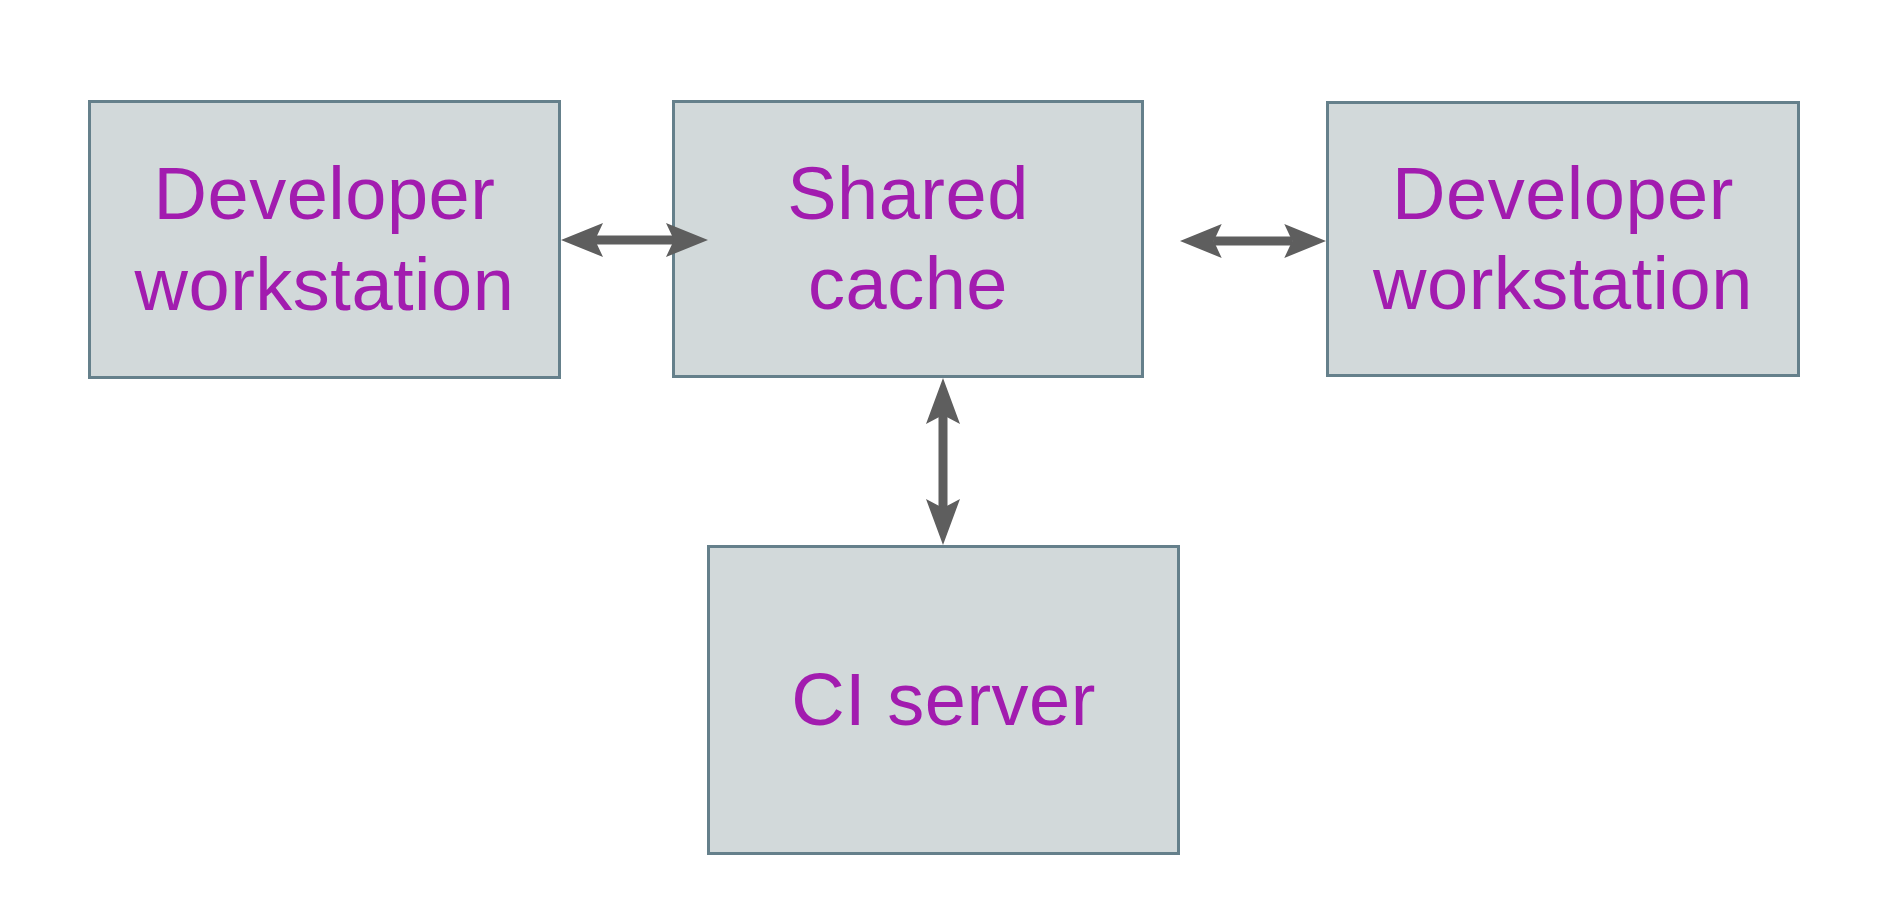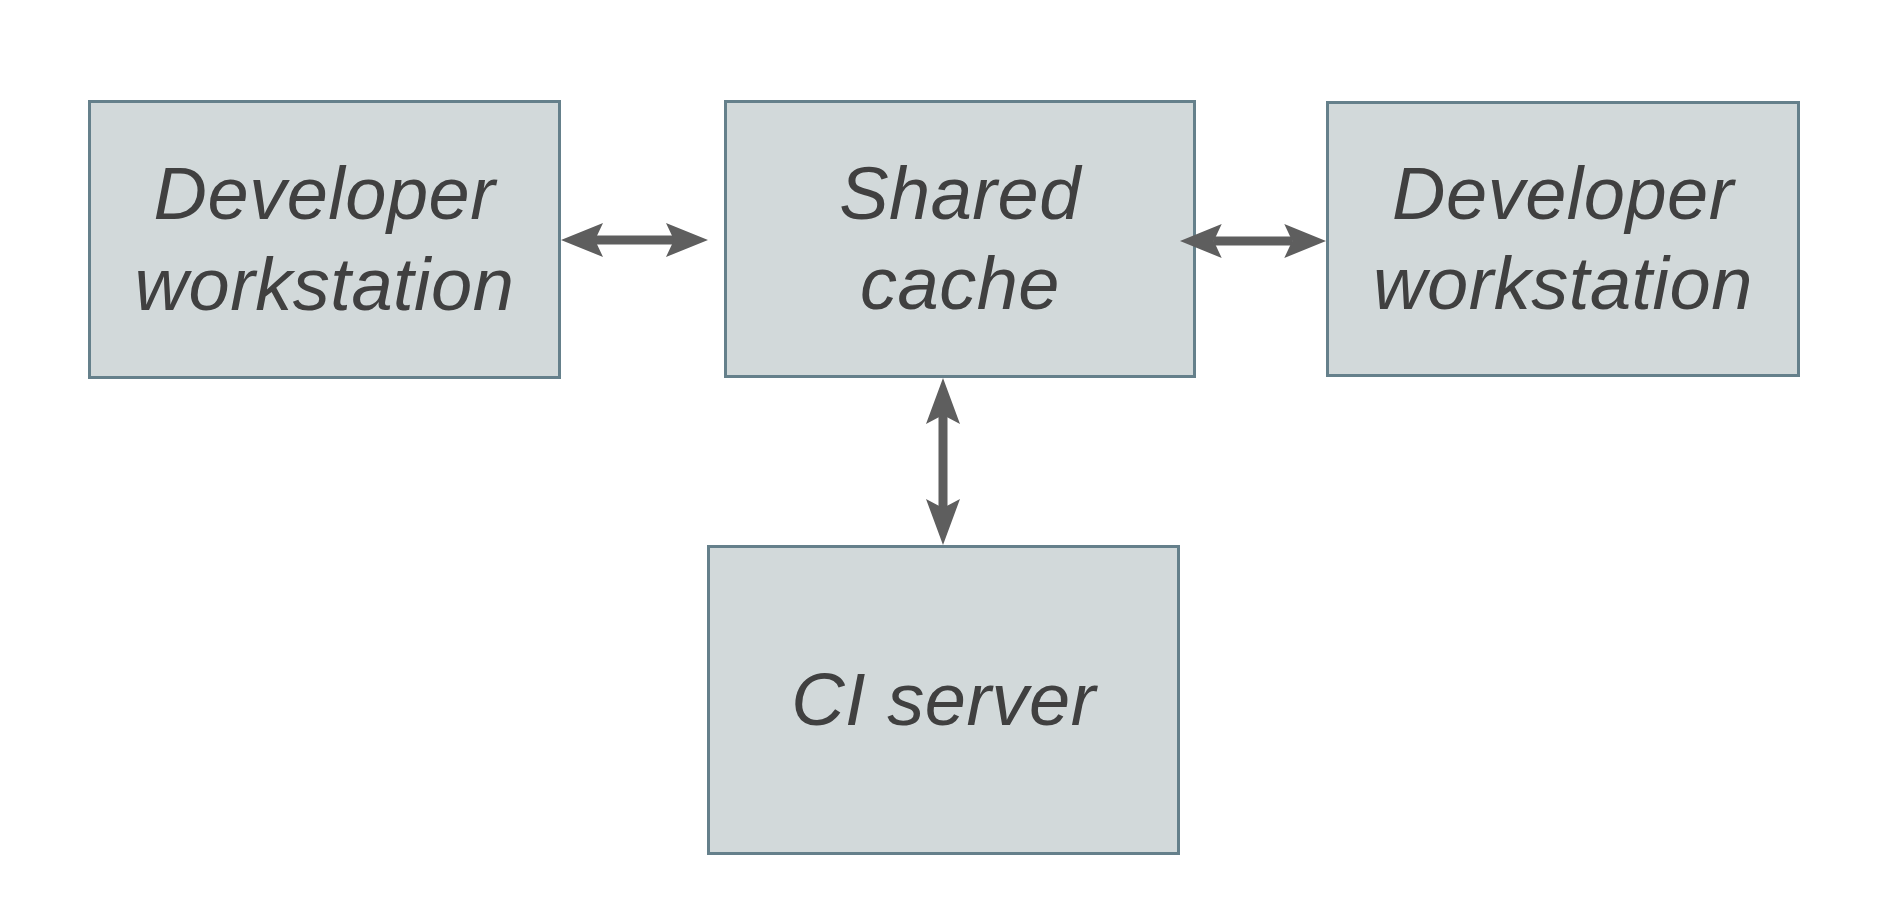--- a/index.html
+++ b/index.html
@@ -17,29 +17,28 @@
   }
   .node {
     position: absolute;
     box-sizing: border-box;
     background: #d2d9da;
     border: 3px solid #65808b;
     display: flex;
     align-items: center;
     justify-content: center;
     text-align: center;
-    color: #404040;
+    color: #a21caf;
     font-size: 74px;
     line-height: 1.22;
     white-space: pre-line;
     letter-spacing: 0.5px;
-    font-style: italic;
   }
   #node-dev-left   { left: 88px;   top: 100px; width: 473px; height: 279px; }
-  #node-shared     { left: 724px;  top: 100px; width: 472px; height: 278px; }
+  #node-shared     { left: 672px;  top: 100px; width: 472px; height: 278px; }
   #node-dev-right  { left: 1326px; top: 101px; width: 474px; height: 276px; }
   #node-ci         { left: 707px;  top: 545px; width: 473px; height: 310px; }
 
   .edge { position: absolute; }
   #edge-left     { left: 561px;  top: 218px; width: 147px; height: 44px; }
   #edge-right    { left: 1180px; top: 219px; width: 146px; height: 44px; }
   #edge-vertical { left: 921px;  top: 378px; width: 44px;  height: 167px; }
   .edge svg { display: block; width: 100%; height: 100%; }
   .edge .arrow-shape { fill: #5e5e5e; }
 </style>

